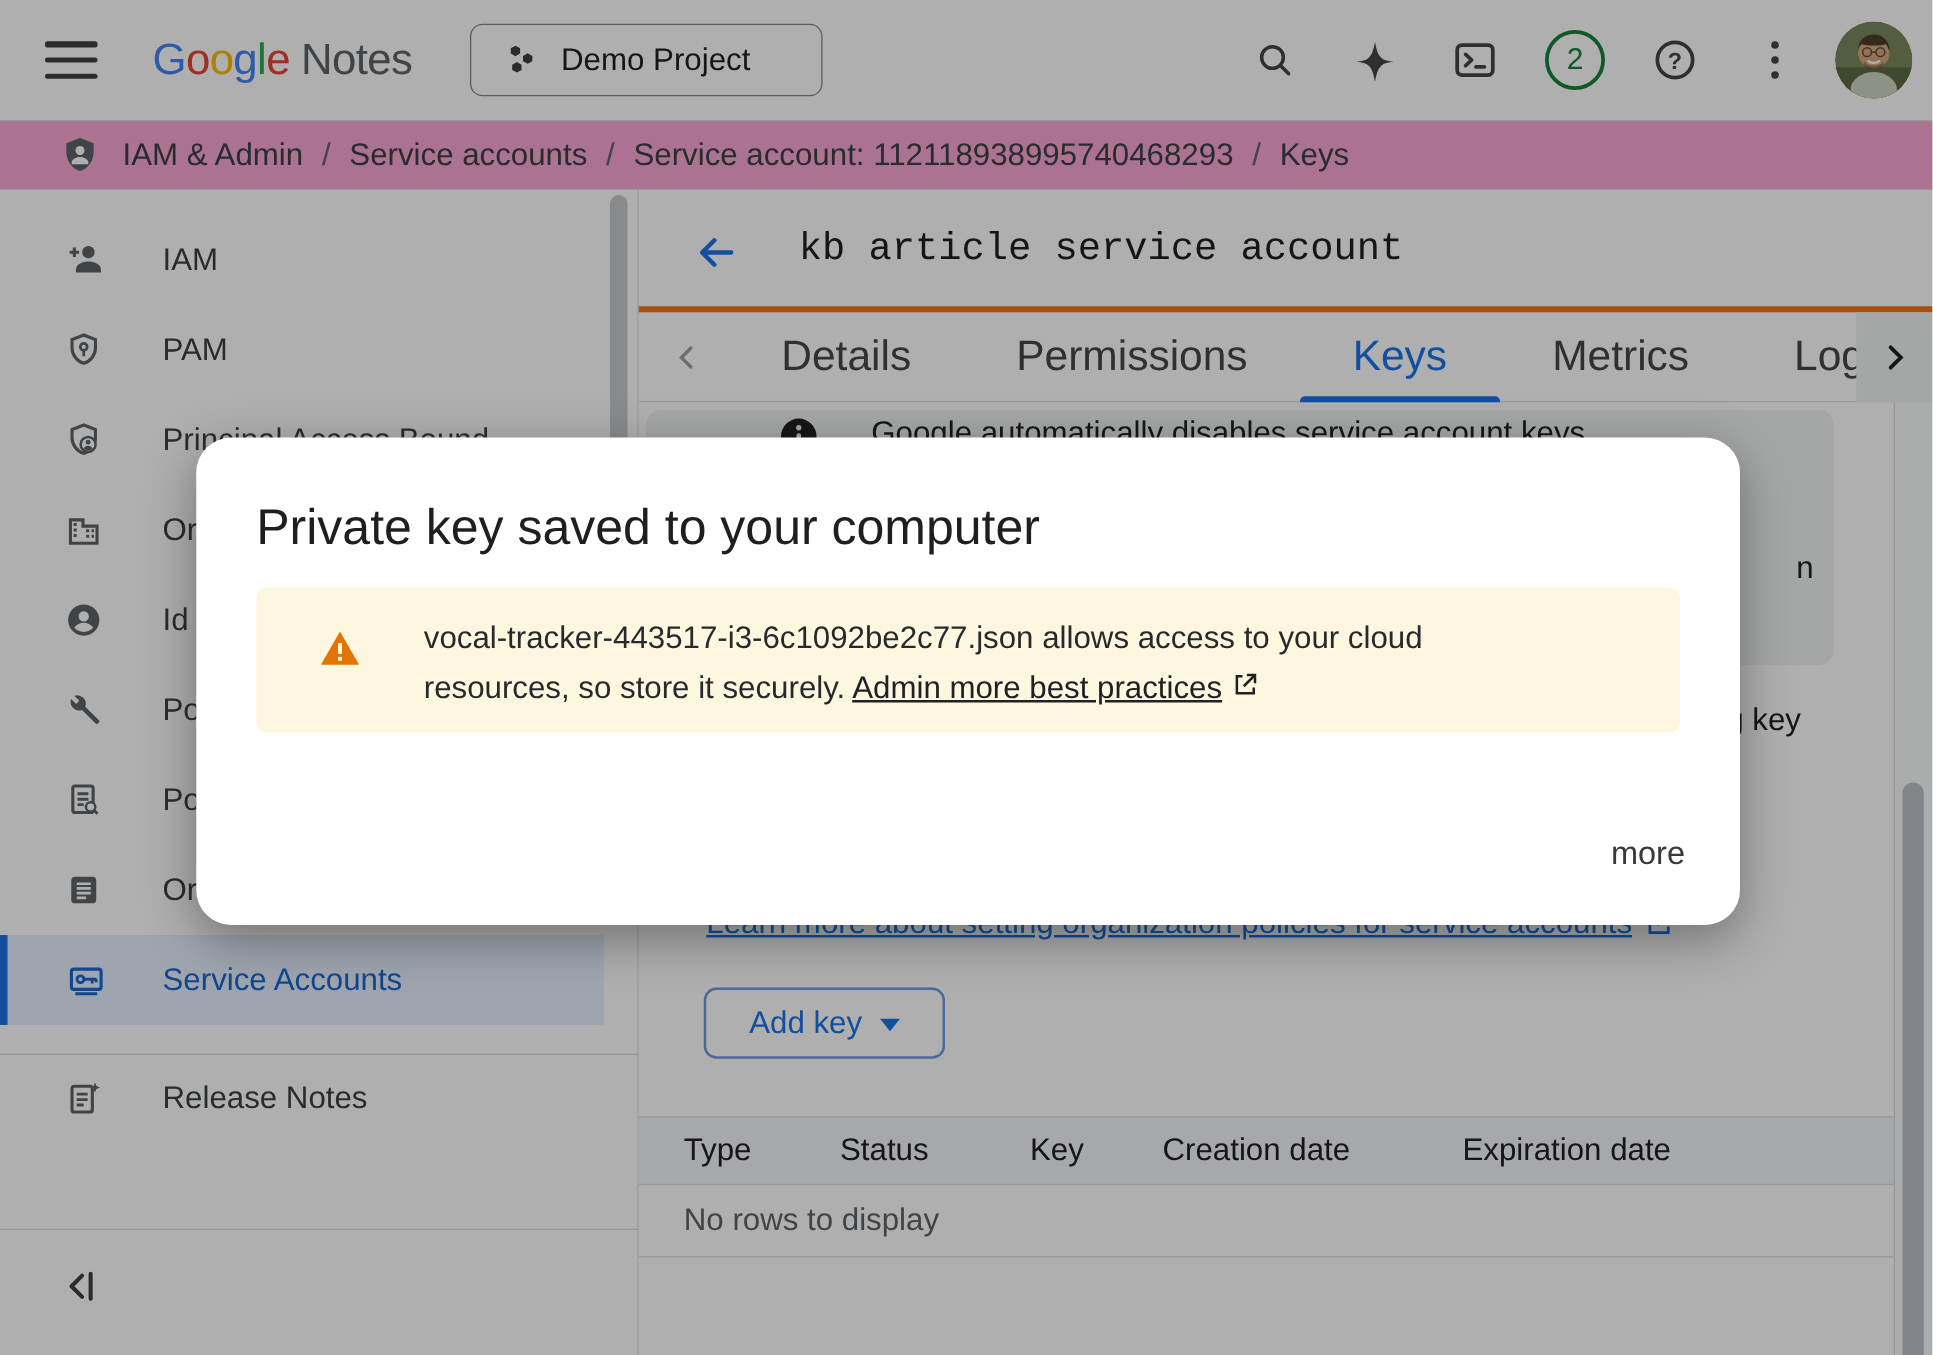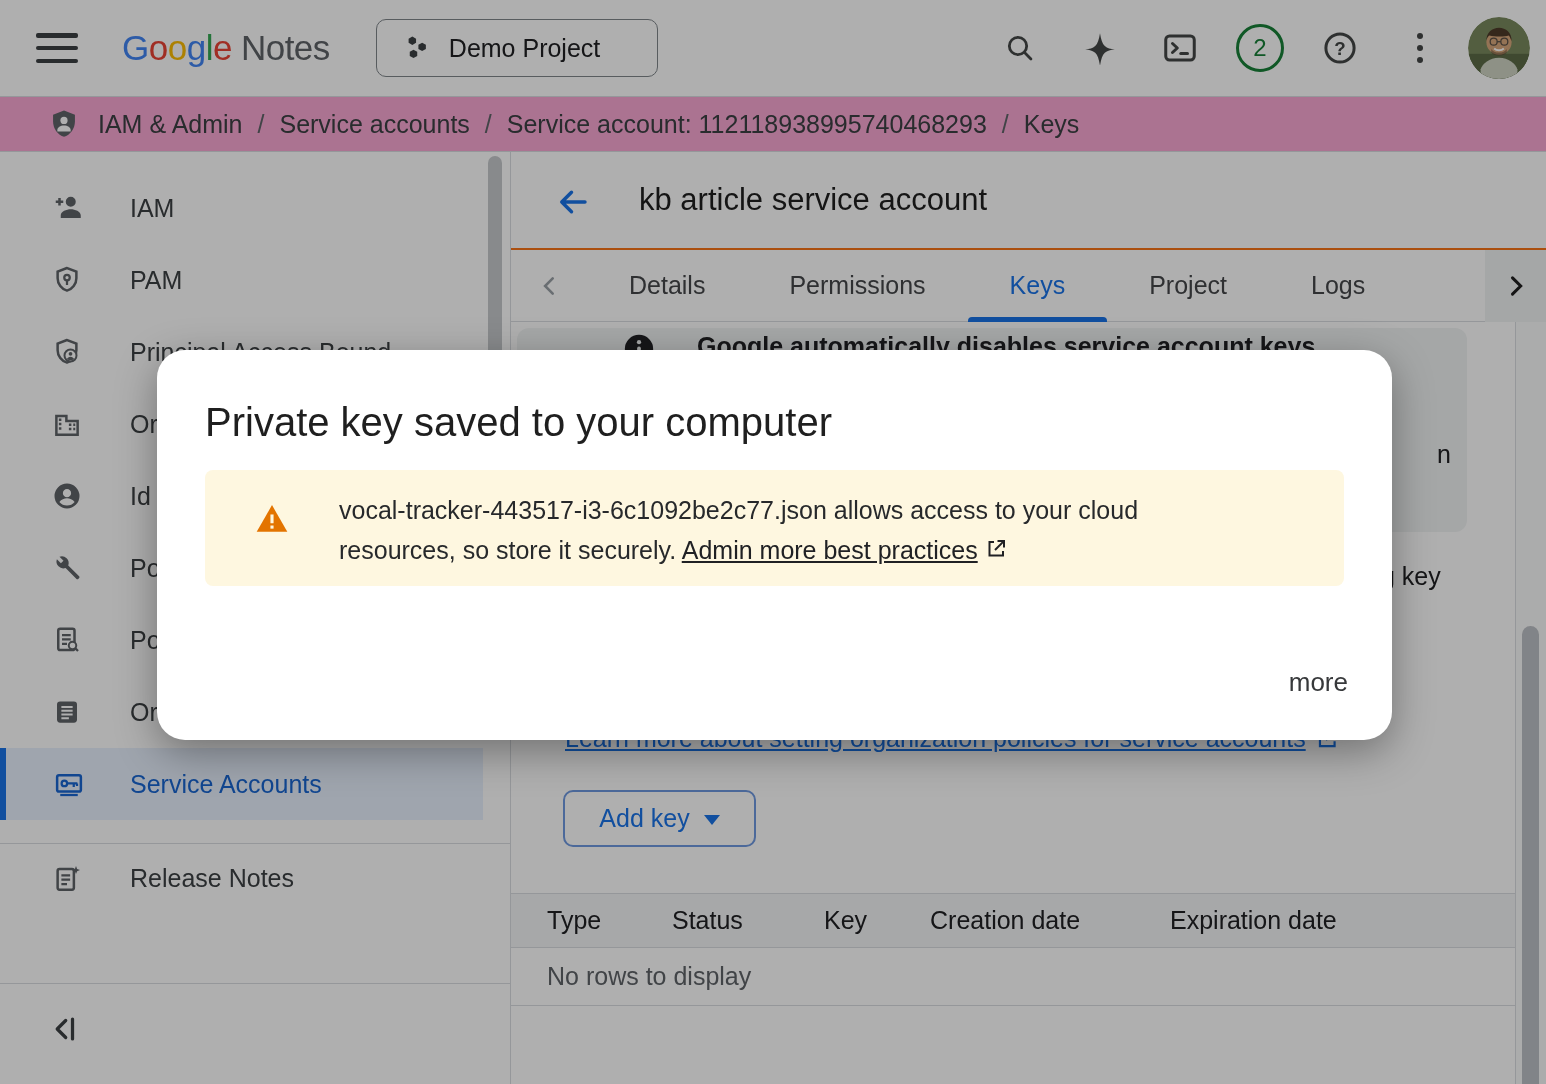--- a/index.html
+++ b/index.html
@@ -52,39 +52,39 @@
     border-radius:7px; background:#c7cacd; cursor:grab; }
   .sb-footer { position:absolute; left:0; top:691px; width:511px; }
   .sb-frow { height:70px; border-top:1px solid #dadce0; position:relative; display:flex; align-items:center; cursor:pointer; }
   .sb-frow .ic { position:absolute; left:52px; width:30px; height:30px; color:#5f6368; display:flex; }
   .sb-frow .lbl { position:absolute; left:130px; font-size:25px; color:#3c4043; white-space:nowrap; }
   .sb-collapse { position:absolute; left:0; top:831px; width:511px; height:101px; border-top:1px solid #dadce0; }
   .sb-collapse .ic { position:absolute; left:48px; top:28px; width:34px; height:34px; color:#3c4043; cursor:pointer; }
 
   
   .main { position:absolute; left:511px; top:152px; width:1035px; height:932px; background:#fff; }
-  .m-header { position:absolute; left:0; top:0; width:1035px; height:98px; border-bottom:2px solid #f97316; }
+  .m-header { position:absolute; left:0; top:0; width:1035px; height:98px; border-bottom:5px solid #f97316;font-family:Liberation Mono, monospace; }
   .back-btn { position:absolute; left:44px; top:32px; width:36px; height:36px; cursor:pointer; color:#1a73e8; }
   .m-title { position:absolute; left:128px; top:30px; font-size:31px; color:#1f1f1f; }
   .tabstrip { position:absolute; left:0; top:98px; width:1035px; height:72px; border-bottom:1px solid #dadce0;
     display:flex; align-items:center; background:#fff; }
   .tab-chev-l { margin-left:26px; width:30px; color:#9aa0a6; font-size:30px; cursor:pointer; display:flex; }
   .tab { position:relative; height:72px; padding:0 42px; display:flex; align-items:center;
-    font-size:25px; color:#45474a; cursor:pointer; }
+    font-size:34px; color:#45474a; cursor:pointer; }
   .tab:first-of-type { margin-left:20px; }
   .tab.active { color:#1a73e8; font-weight:500; }
   .tab.active::after { content:""; position:absolute; left:0; right:0; bottom:0; height:5px;
     background:#1a73e8; border-radius:4px 4px 0 0; }
   .tab-end { position:absolute; right:0; top:0; width:61px; height:72px; background:#f1f3f4;
     display:flex; align-items:center; justify-content:center; color:#1f1f1f; cursor:pointer; }
 
   .m-content { position:absolute; left:0; top:170px; width:1035px; height:762px; background:#fff; }
   .banner { position:absolute; left:6px; top:6px; width:950px; height:204px; background:#f1f3f4; border-radius:12px; }
   .banner .info-ic { position:absolute; left:105px; top:4px; width:34px; height:34px; }
-  .banner .b-line1 { position:absolute; left:180px; top:4px; font-size:25px; color:#202124; white-space:nowrap;font-weight:bold; }
+  .banner .b-line1 { position:absolute; left:180px; top:4px; font-size:25px; color:#202124; white-space:nowrap; }
   .banner .b-frag { position:absolute; left:920px; top:112px; font-size:25px; color:#202124; }
   .frag-gkey { position:absolute; left:870px; top:240px; font-size:25px; color:#202124; }
   .org-link { position:absolute; left:54px; top:402px; font-size:25px; color:#1a73e8; text-decoration:underline;
     cursor:pointer; white-space:nowrap; display:flex; align-items:center; gap:8px; }
   .org-link svg { flex:0 0 auto; }
   .addkey-btn { position:absolute; left:52px; top:468px; width:193px; height:57px; border:2px solid #6f99e0;
     border-radius:10px; background:#fff; color:#1a73e8; font-size:25px; display:flex; align-items:center;
     justify-content:center; gap:14px; cursor:pointer; font-family:"Liberation Sans", sans-serif; }
   .addkey-btn .caret { width:0; height:0; border-left:8px solid transparent; border-right:8px solid transparent;
     border-top:10px solid #1a73e8; margin-top:3px; }
@@ -355,21 +355,21 @@
       <div class="tab">
           <span>Details</span>
         </div>
       <div class="tab">
           <span>Permissions</span>
         </div>
       <div class="tab active">
           <span>Keys</span>
         </div>
       <div class="tab">
-          <span>Project</span>
+          <span>Metrics</span>
         </div>
       <div class="tab">
           <span>Logs</span>
         </div>
       <div class="tab-end">
         <svg width="28" height="32" viewBox="0 0 24 24">
             <path fill="none" stroke="currentColor" stroke-width="2.6" stroke-linecap="round" d="m9 5 7 7-7 7"></path>
           </svg>
       </div>
     </div>

